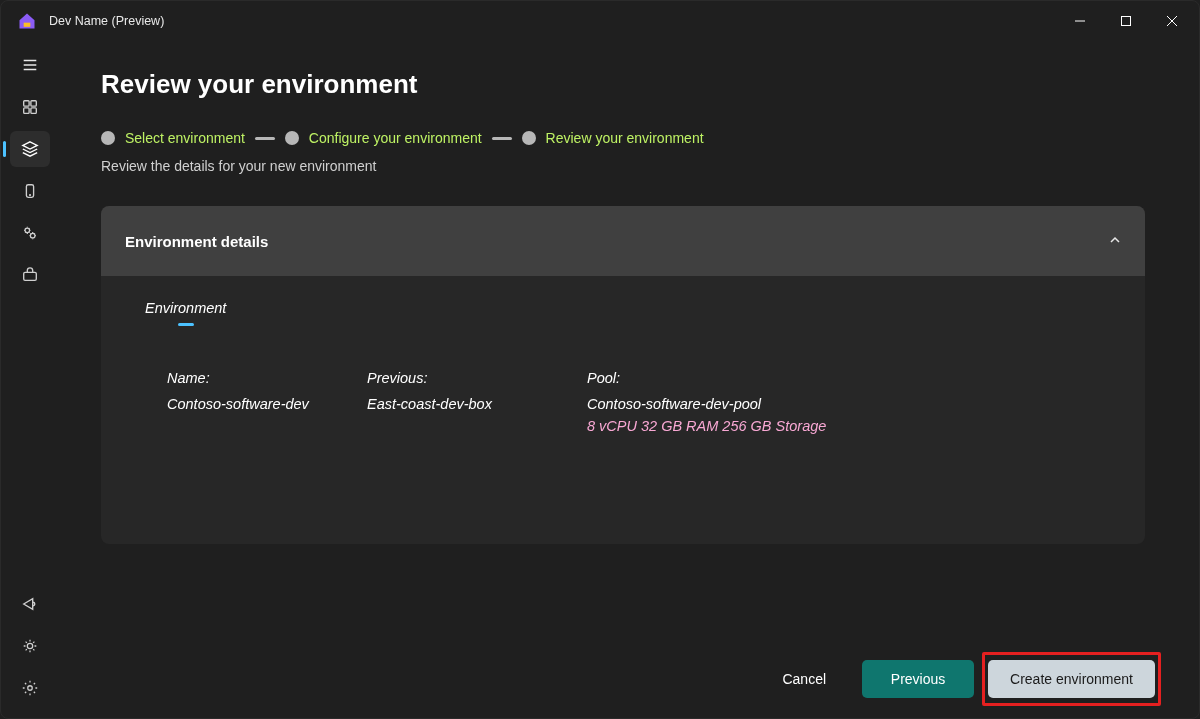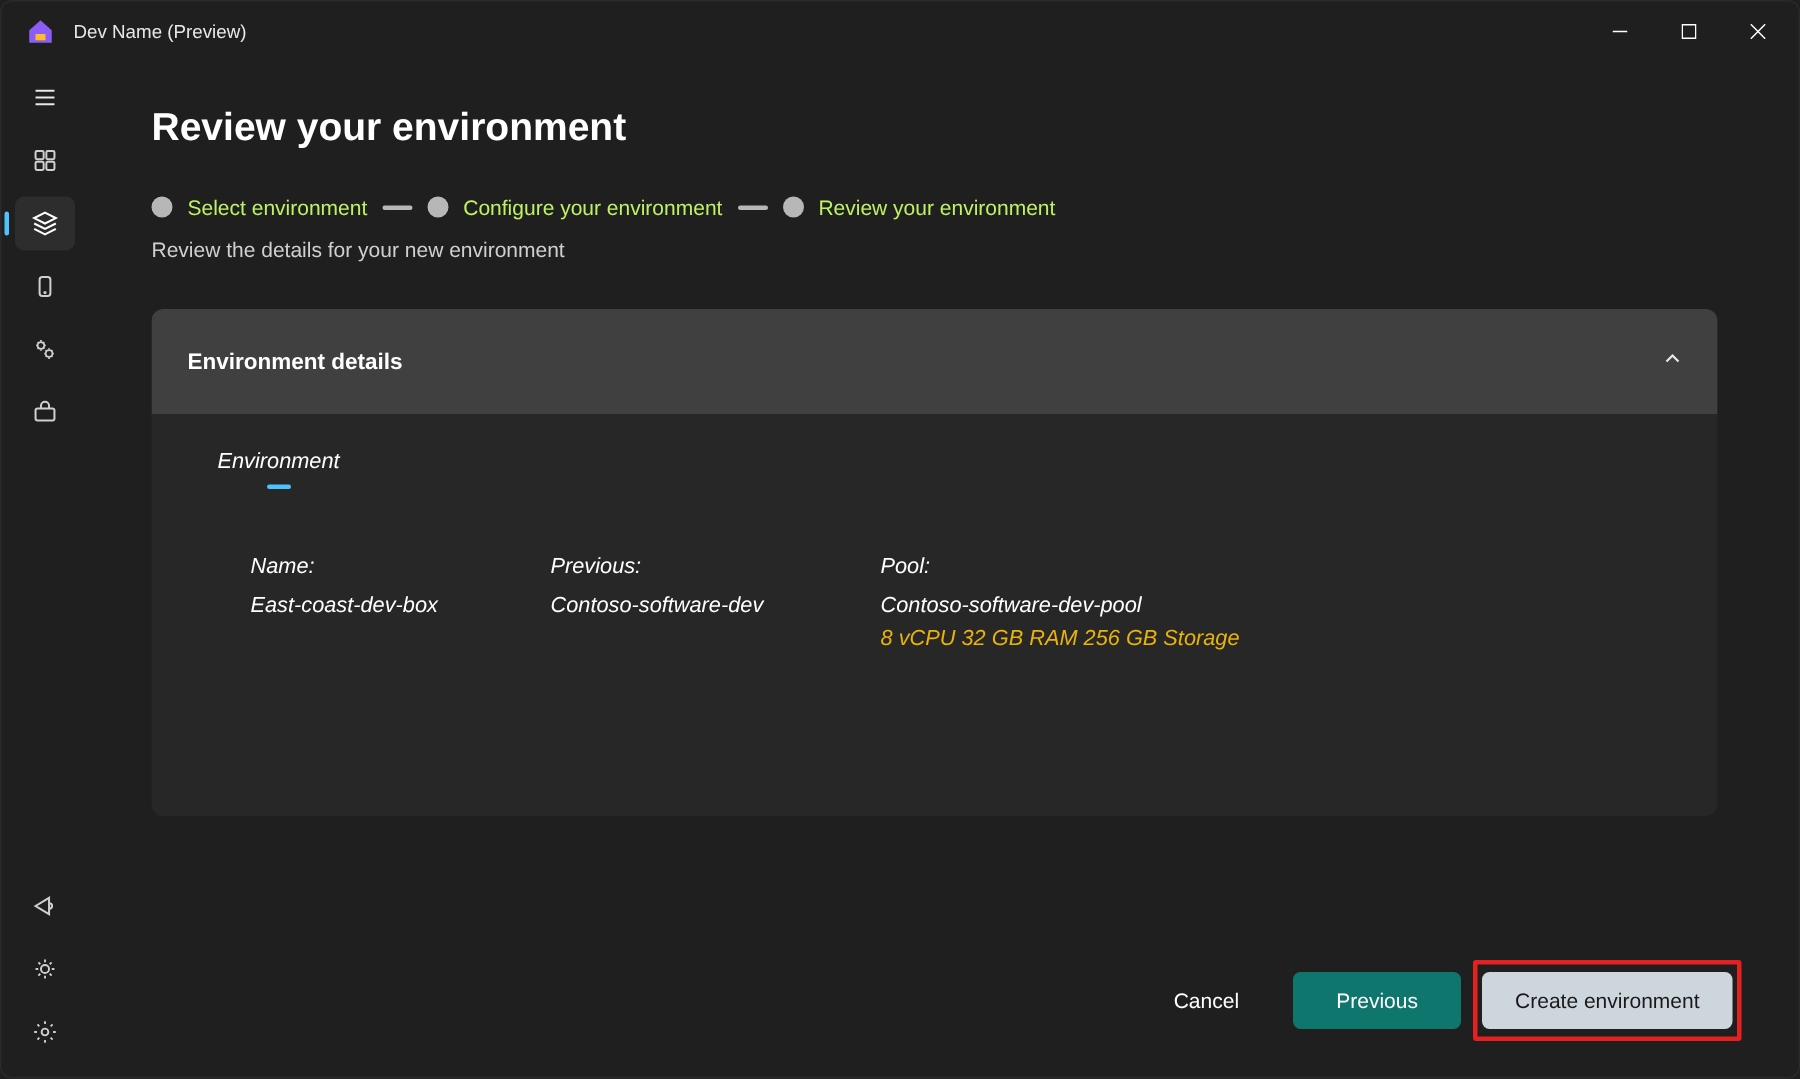--- a/index.html
+++ b/index.html
@@ -111,25 +111,25 @@
     }
     .details-grid {
       margin-top: 46px;
       display: grid;
       grid-template-columns: 180px 200px 1fr;
       gap: 10px 20px;
       font-size: 14.5px;
       margin-left: 22px;
     }
     .label-row { color: #ffffff; }
-    .spec { color: #eab308; margin-top: 6px; }
+    .spec { color: #f9a8d4; margin-top: 6px; }
     
     .footer {
       position: absolute;
-      bottom: 32px;
+      bottom: 20px;
       right: 44px;
       display: flex;
       gap: 14px;
       align-items: center;
     }
     .btn {
       height: 38px;
       border-radius: 5px;
       font-size: 14px;
       display: flex;
@@ -285,22 +285,22 @@
       </div>
       <div class="card-body">
         <div class="tab-row">
           <div class="tab">Environment</div>
         </div>
         <div class="details-grid">
           <div class="label-row">Name:</div>
           <div class="label-row">Previous:</div>
           <div class="label-row">Pool:</div>
 
+          <div>Contoso-software-dev</div>
           <div>East-coast-dev-box</div>
-          <div>Contoso-software-dev</div>
           <div>
             <div>Contoso-software-dev-pool</div>
             <div class="spec">8 vCPU 32 GB RAM 256 GB Storage</div>
           </div>
         </div>
       </div>
     </div>
 
     <div class="footer">
       <button class="btn btn-ghost">Cancel</button>

